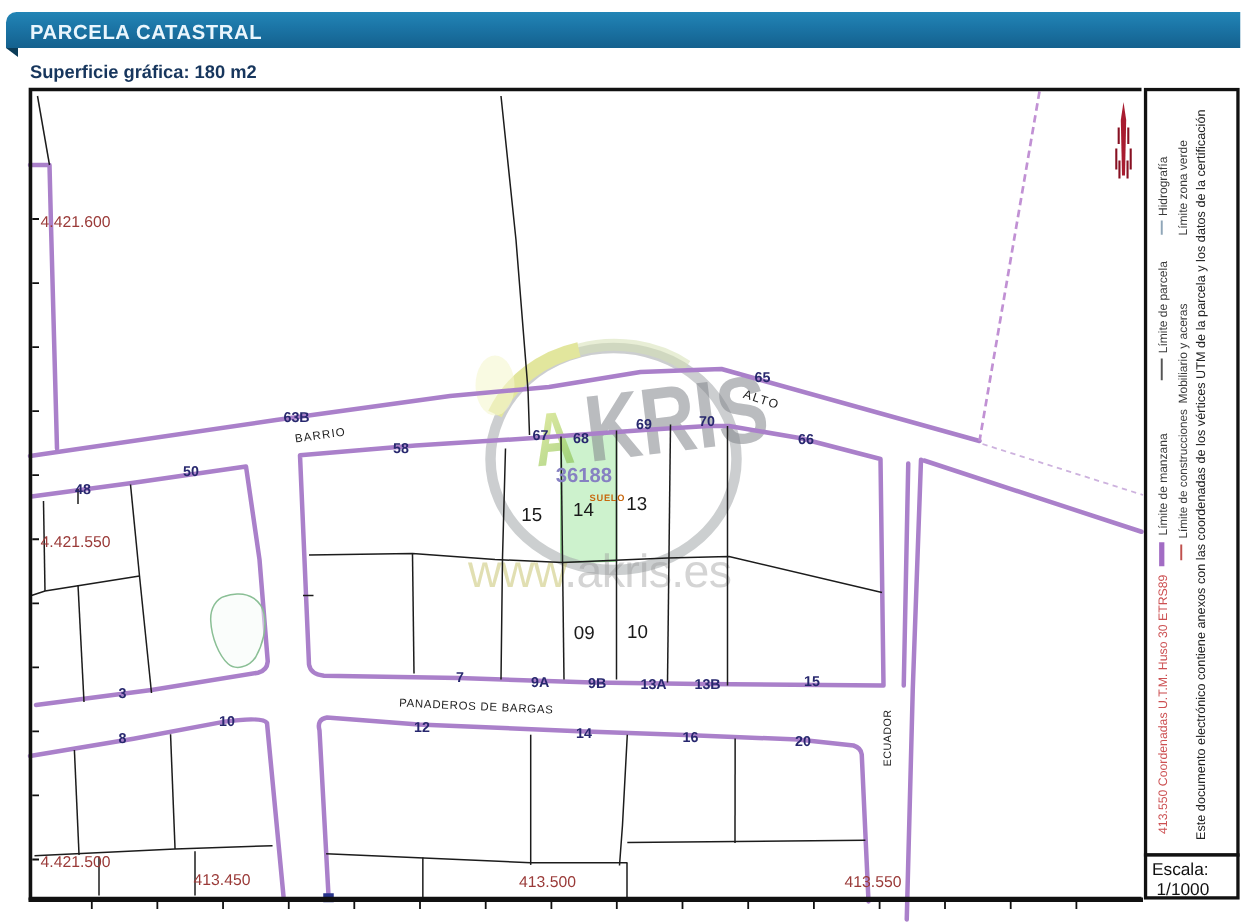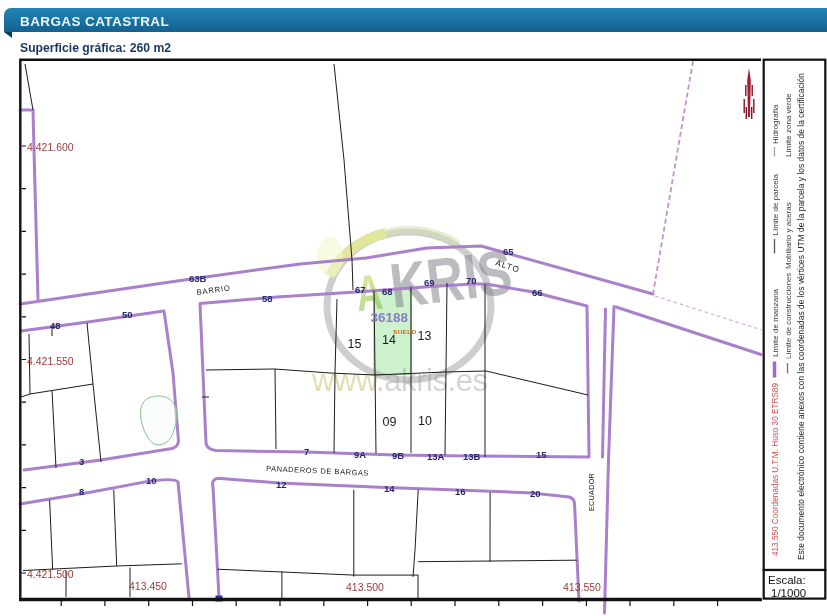--- a/index.html
+++ b/index.html
@@ -15,23 +15,23 @@
   svg{position:absolute;left:0;top:0;}
   text{font-family:"Liberation Sans", sans-serif;}
 </style>
 </head>
 <body>
 
 <div class="hbar"></div>
 
 <div class="hfold"></div>
 
-<div class="htext">BARGAS CATASTRAL</div>
-
-<div class="sub">Superficie gráfica: 260 m2</div>
+<div class="htext">PARCELA CATASTRAL</div>
+
+<div class="sub">Superficie gráfica: 180 m2</div>
 <svg width="827" height="616" viewBox="0 0 827 616">
 
 <polygon points="374,291 411,287 411,374 374,375" fill="#cdf2cd" stroke="#7ac87a" stroke-width="1"></polygon>
 
 <defs>
 <linearGradient id="ga" x1="0" y1="0" x2="0.4" y2="1">
   <stop offset="0" stop-color="#e4e880"></stop>
         <stop offset="1" stop-color="#8fc65c"></stop>
 </linearGradient>
 </defs>

